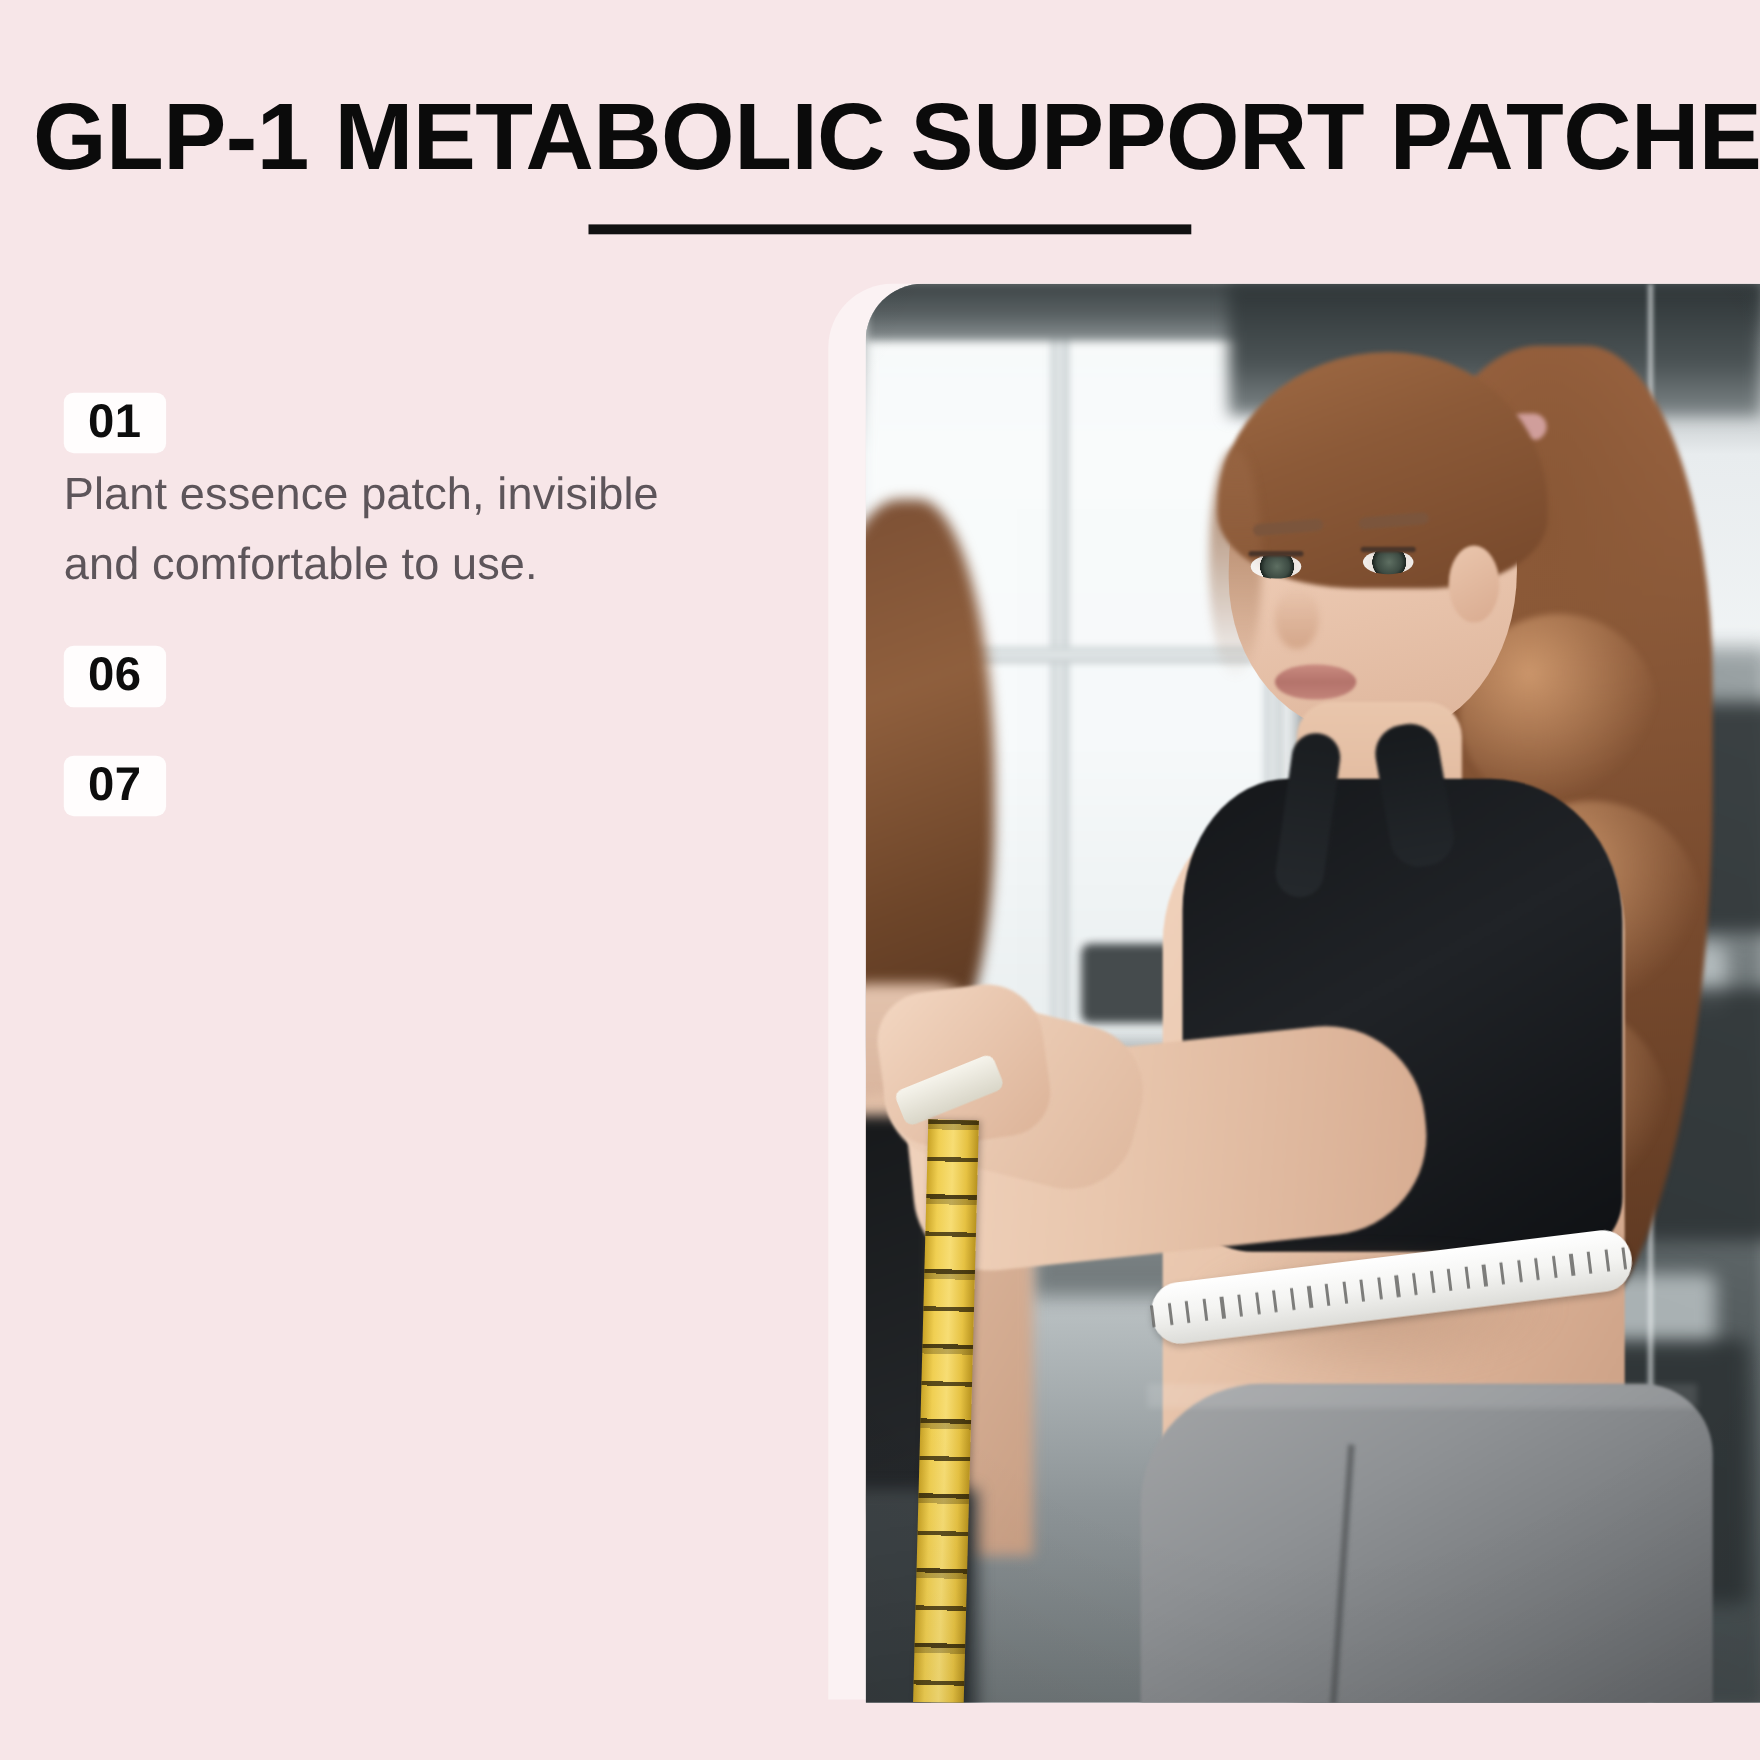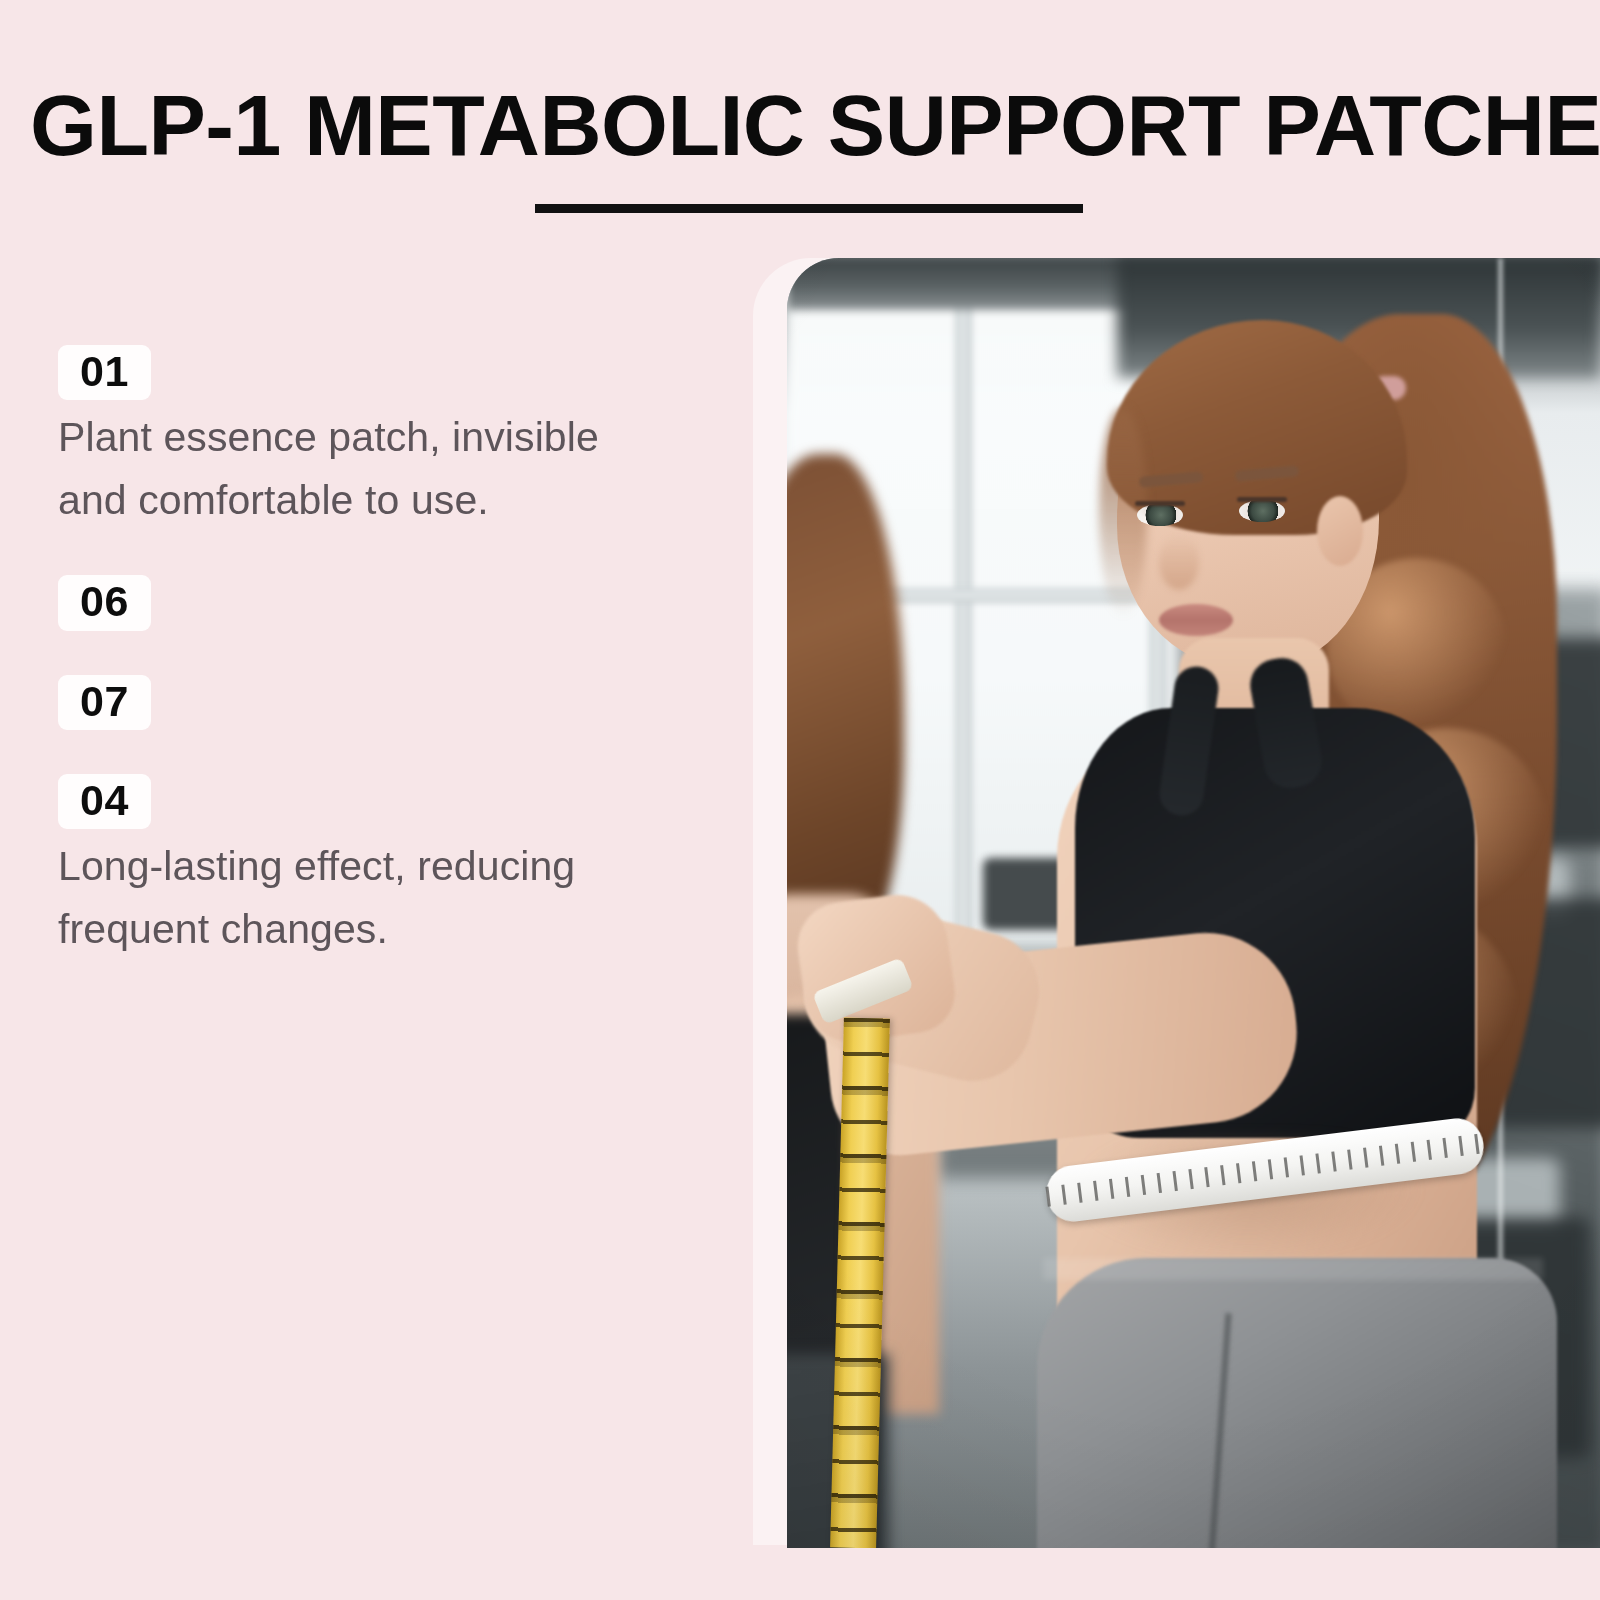--- a/index.html
+++ b/index.html
@@ -16,21 +16,21 @@
     position:absolute;left:30px;top:82px;width:1545px;
     font-size:86px;line-height:1.0;font-weight:700;
     letter-spacing:-0.5px;color:#0b0b0b;white-space:nowrap;
   }
   .title-rule{
     position:absolute;left:535px;top:204px;width:548px;height:9px;background:#111;
   }
 
   
   .features{position:absolute;left:58px;top:345px;width:640px;}
-  .feature{position:relative;margin-bottom:44px;}
+  .feature{position:relative;margin-bottom:44px;margin-top:12px;}
   .feature:last-child{margin-bottom:0;}
   .badge{
     display:inline-block;background:#fffdfd;border-radius:9px;
     padding:3px 22px 6px 22px;
     font-size:43px;font-weight:700;color:#0d0d0d;line-height:1.08;
     letter-spacing:0.5px;
   }
   .feature-text{
     margin-top:6px;
     font-size:41px;line-height:1.52;font-weight:300;
@@ -321,24 +321,20 @@
     </div>
 
     <div class="feature f2">
       <div class="badge">06</div>
     </div>
 
     <div class="feature f3">
       <div class="badge">07</div>
     </div>
 
-    <div class="feature f4">
-      <div class="badge">04</div>
-      <div class="feature-text">Long-lasting effect, reducing frequent changes.</div>
-    </div>
 
   </div>
 
   <div class="photo-backing"></div>
 
   <div class="photo-frame">
     <div class="photo">
 
       <div class="bg-base"></div>
       <div class="window"></div>

